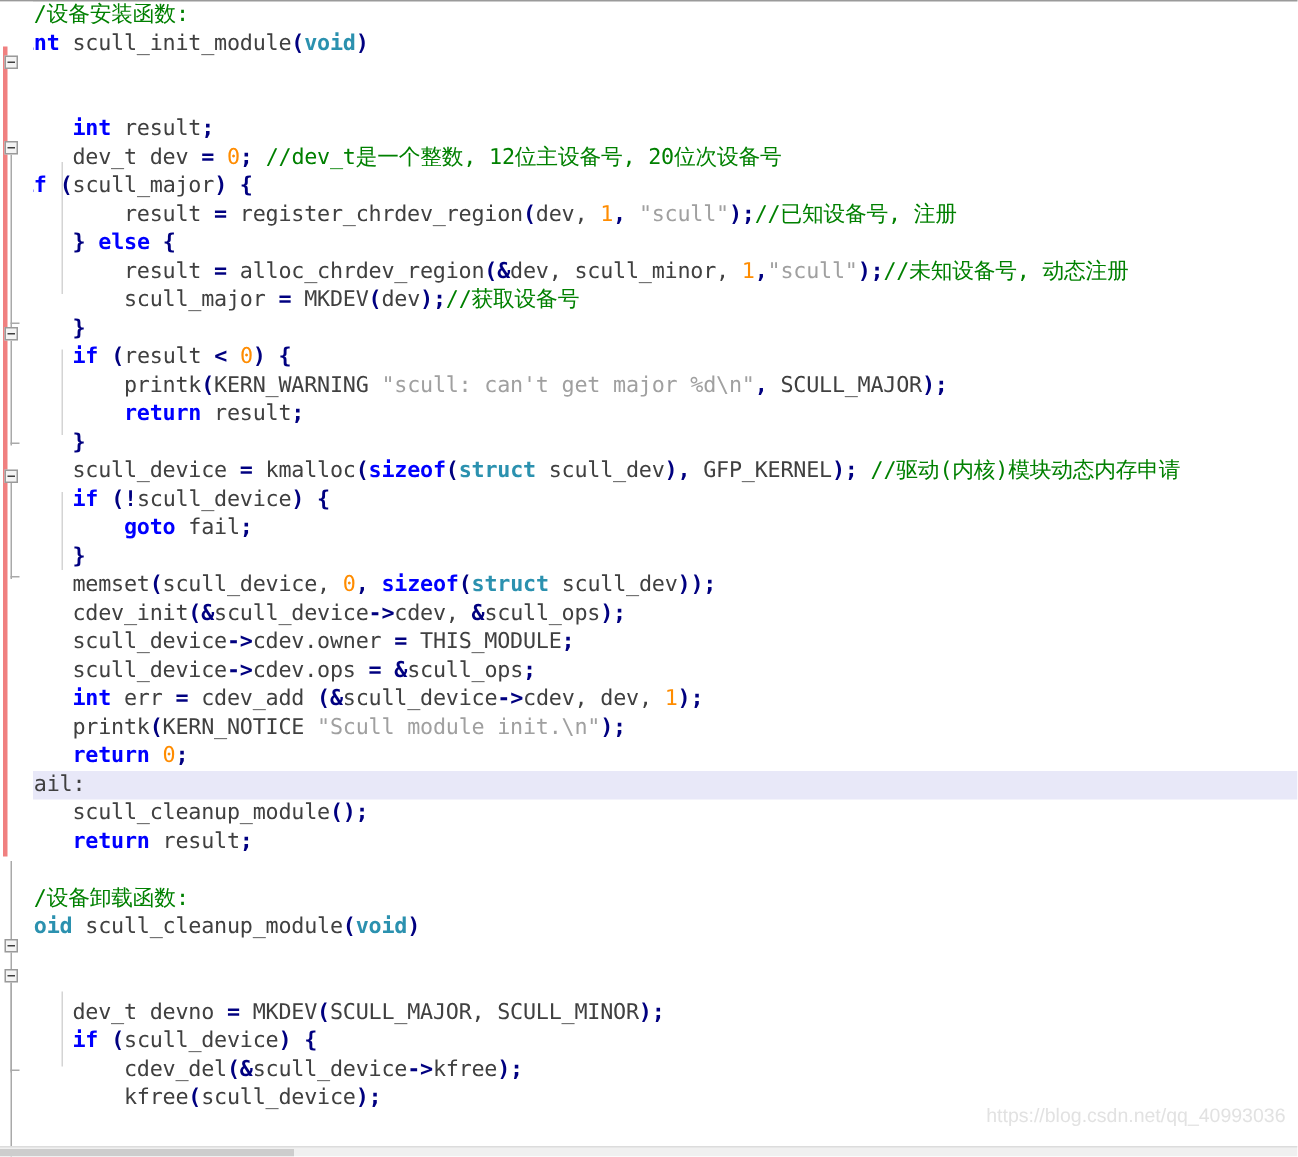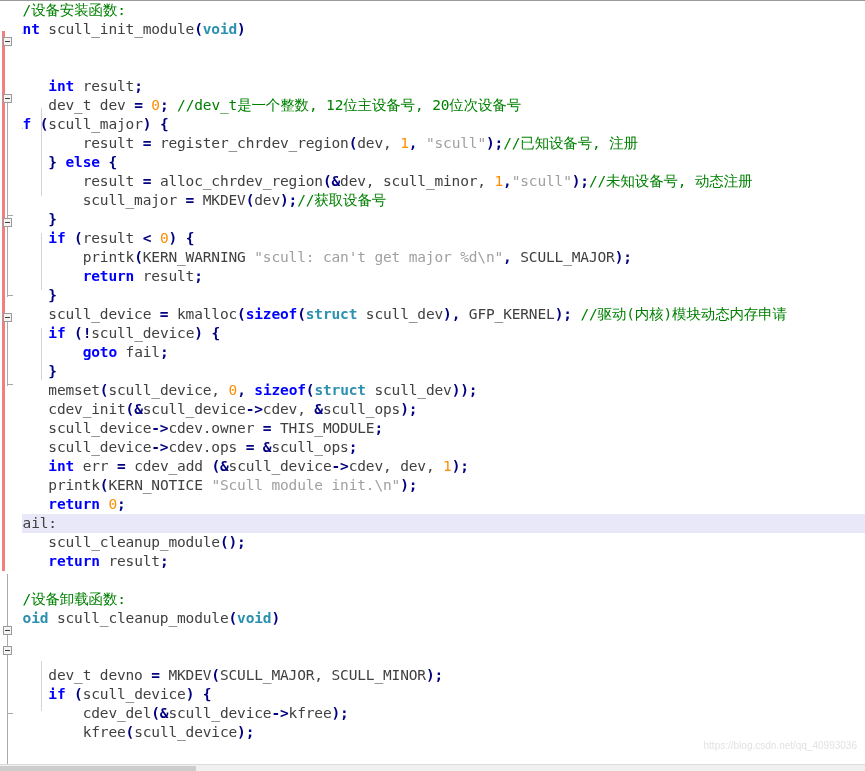--- a/index.html
+++ b/index.html
@@ -125,21 +125,21 @@
   .t-comment, .t-string {
     font-family: "DejaVu Sans Mono", "Liberation Mono", monospace;
   }
 
   
   .watermark {
     position: absolute;
     right: 8px;
     bottom: 20px;
     font-family: "Liberation Sans", sans-serif;
-    font-size: 10px;
+    font-size: 13px;
     color: #e2e2e2;
     z-index: 8;
     white-space: nowrap;
     pointer-events: none;
   }
 
   
   .hscroll {
     position: absolute;
     left: 0;

